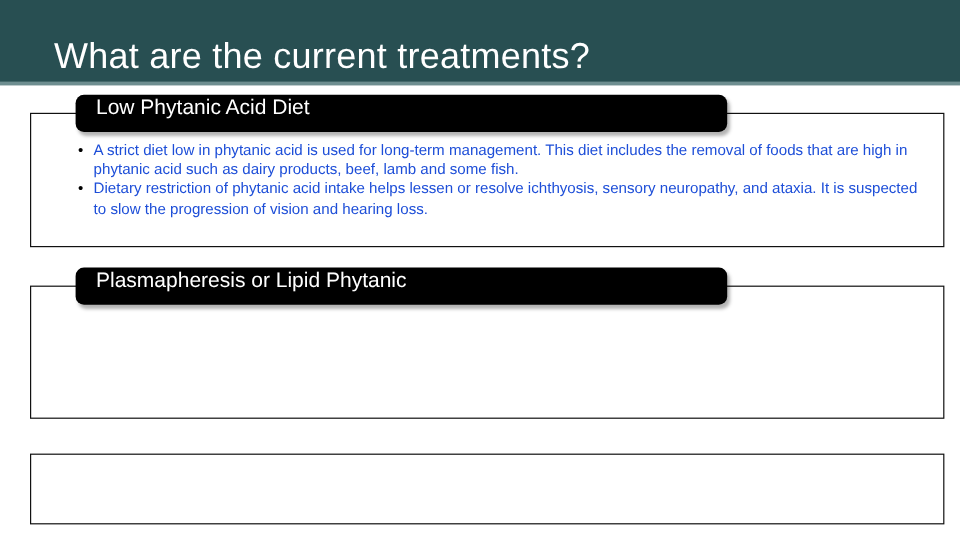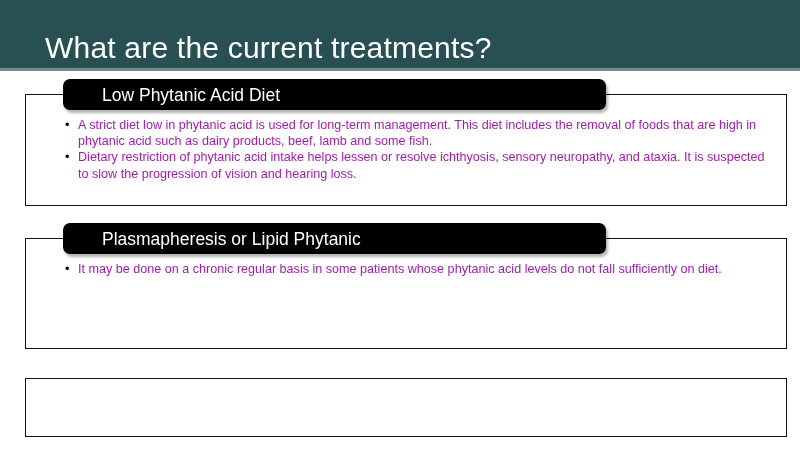--- a/index.html
+++ b/index.html
@@ -66,22 +66,20 @@
     position: absolute;
     left: 37px;
     top: -16px;
     width: 543px;
     height: 31px;
     background: #000000;
     border-radius: 7px;
     box-shadow: 2px 3px 3px rgba(0,0,0,0.30);
     box-sizing: border-box;
     display: flex;
-    align-items: center;
-    padding-left: 22px;
   }
   .box-header .header-label {
     color: #ffffff;
     font-size: 17.5px;
     line-height: 20px;
     padding-left: 17px;
     font-weight: 400;
     white-space: nowrap;
   }
 
@@ -93,21 +91,21 @@
     top: 22px;
     margin: 0;
     padding: 0;
     list-style: none;
   }
   .bullet-item {
     position: relative;
     padding-left: 14px;
     font-size: 12.6px;
     line-height: 16.2px;
-    color: #a21caf;
+    color: #1d4ed8;
     margin-bottom: 0px;
     text-align: left;
   }
   .bullet-item::before {
     content: "\2022";
     position: absolute;
     left: 1px;
     top: 0;
     font-size: 12.6px;
     line-height: 16.2px;
@@ -132,20 +130,19 @@
       <li class="bullet-item">A strict diet low in phytanic acid is used for long-term management.  This diet includes the removal of foods that are high in phytanic acid such as dairy products, beef, lamb and some fish.</li>
       <li class="bullet-item">Dietary restriction of phytanic acid intake helps lessen or resolve ichthyosis, sensory neuropathy, and ataxia. It is suspected to slow the progression of vision and hearing loss.</li>
     </ul>
   </section>
 
   <section class="treatment-box box-2">
     <div class="box-header">
       <span class="header-label">Plasmapheresis  or Lipid Phytanic</span>
     </div>
     <ul class="bullet-list">
-      <li class="bullet-item">It may be done on a chronic regular basis in some patients whose phytanic acid levels do not fall sufficiently on diet.</li>
     </ul>
   </section>
 
   <section class="treatment-box box-3">
   </section>
 
 </div>
 
 </body></html>

